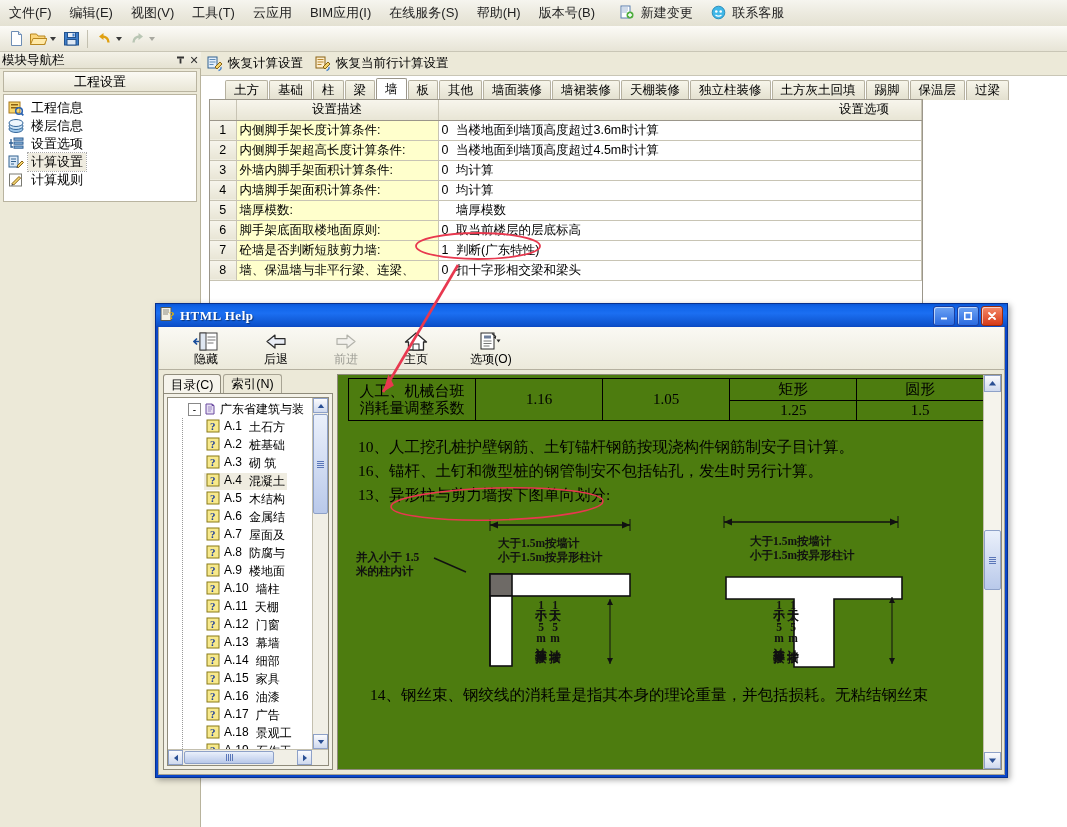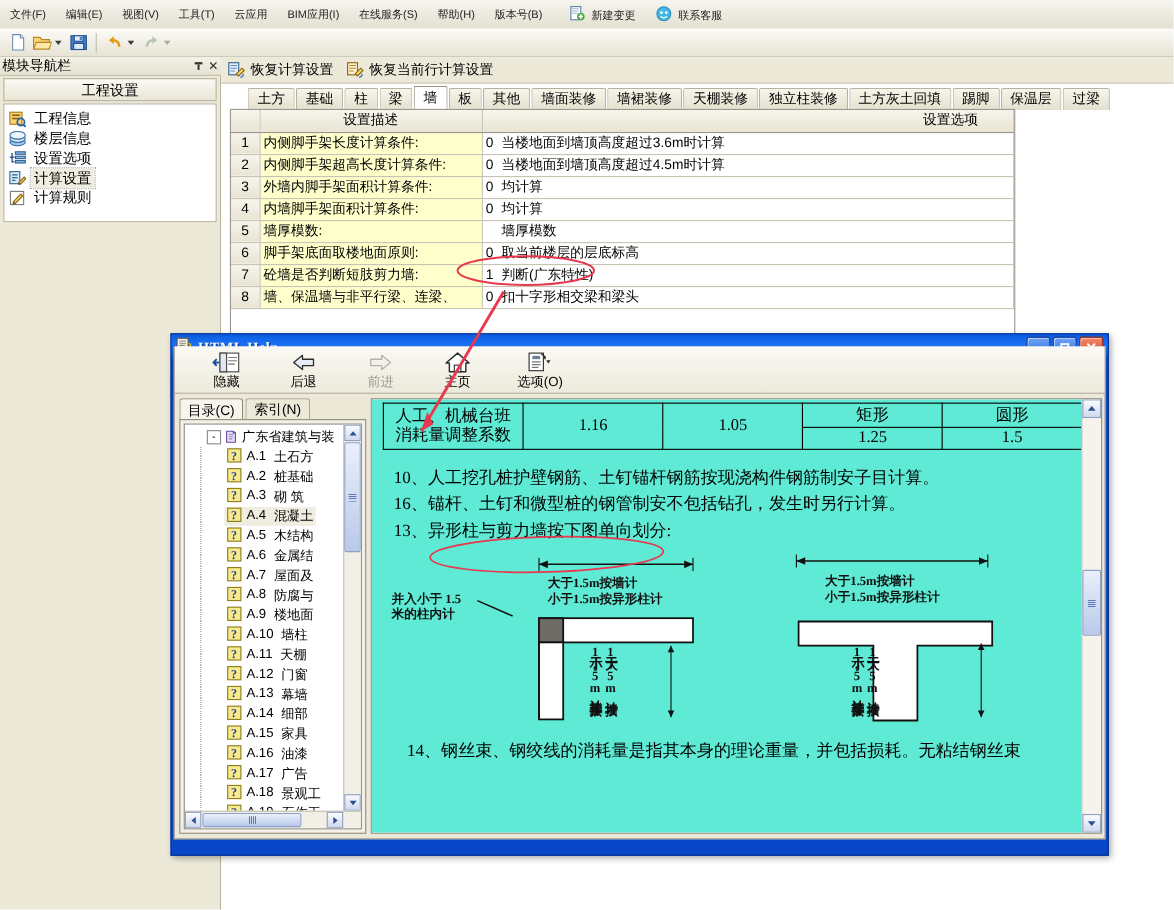--- a/index.html
+++ b/index.html
@@ -10,21 +10,21 @@
     font-size:12px;color:#000;
     -webkit-font-smoothing:none;
   }
   
   #menubar{
     position:absolute;left:0;top:0;width:1067px;height:26px;
     background:linear-gradient(to bottom,#f6f5ef 0%,#eceadf 50%,#e4e1d2 100%);
     border-bottom:1px solid #d7d4c4;
     display:flex;align-items:center;
   }
-  .mi{padding:3px 8px;margin:0 1px;font-size:10px;color:#222;white-space:nowrap;cursor:default;}
+  .mi{padding:3px 8px;margin:0 1px;font-size:13px;color:#222;white-space:nowrap;cursor:default;}
   .menu-sep{width:6px;}
   .mi-ico{display:inline-block;width:15px;height:15px;vertical-align:-3px;margin-right:3px;}
   
   #toolbar{
     position:absolute;left:0;top:26px;width:1067px;height:26px;
     background:linear-gradient(to bottom,#fcfbf7 0%,#f0eee4 55%,#e7e4d6 100%);
     border-bottom:1px solid #c9c6b6;
     display:flex;align-items:center;padding-left:5px;box-sizing:border-box;
   }
   .tb{width:22px;height:21px;display:flex;align-items:center;justify-content:center;}
@@ -128,21 +128,21 @@
     text-shadow:1px 1px 1px rgba(0,0,0,.45);
   }
   .wbtn{
     width:20px;height:18px;margin-left:2px;border:1px solid #1b3fa0;border-radius:3px;
     display:flex;align-items:center;justify-content:center;
     background:linear-gradient(to bottom,#6ea4f4,#2a6ae0);
     box-shadow:inset 1px 1px 0 rgba(255,255,255,.6);
   }
   .wbtn.close{background:linear-gradient(to bottom,#f48a6a,#d63a18);border-color:#9b2a0c;}
   #help-body{
-    position:absolute;left:2px;top:11px;width:847px;height:448px;
+    position:absolute;left:2px;top:23px;width:847px;height:448px;
     background:#ece9d8;box-sizing:border-box;border:1px solid #a6a292;border-top:none;
   }
   #help-tb{
     position:absolute;left:0;top:0;width:845px;height:43px;
     background:linear-gradient(to bottom,#faf9f4,#eceadb);
     border-bottom:1px solid #b5b1a0;
     display:flex;align-items:center;padding-left:12px;box-sizing:border-box;
   }
   .htb{width:70px;display:flex;flex-direction:column;align-items:center;justify-content:center;cursor:default;}
   .htb .hicon{height:21px;display:flex;align-items:flex-end;}
@@ -183,21 +183,21 @@
   .hsb{position:absolute;left:0;bottom:0;height:15px;right:0;background:#f1efe6;border-top:1px solid #c3bfae;display:flex;align-items:center;}
   .hsb .arrow{width:15px;height:15px;background:linear-gradient(to bottom,#fbfbfd,#cfd9ee);border:1px solid #8ea1c8;box-sizing:border-box;display:flex;align-items:center;justify-content:center;}
   .hsb .thumb{height:13px;background:linear-gradient(to bottom,#eaf0fb,#b9c9ea);border:1px solid #8ea1c8;box-sizing:border-box;border-radius:2px;display:flex;align-items:center;justify-content:center;}
   .gripv{width:7px;height:7px;background-image:repeating-linear-gradient(to bottom,#5a76b8 0 1px,transparent 1px 2px);}
   .griph{width:7px;height:7px;background-image:repeating-linear-gradient(to right,#5a76b8 0 1px,transparent 1px 2px);}
   
   #help-content{
     position:absolute;left:178px;top:47px;width:665px;height:396px;
     background:#fff;border:1px solid #8f8b7b;box-sizing:border-box;overflow:hidden;
   }
-  #hc-inner{position:absolute;left:0;top:0;right:17px;bottom:0;overflow:hidden;background:#5eead4;
+  #hc-inner{position:absolute;left:0;top:0;right:17px;bottom:0;overflow:hidden;background:#4d7c0f;
     font-family:"Liberation Serif","DejaVu Serif",serif;}
   #hc-scroll{position:absolute;right:0;top:0;width:17px;bottom:0;background:#f5f3ec;border-left:1px solid #c3bfae;}
   #hc-scroll .arrow{width:17px;height:17px;background:linear-gradient(to bottom,#fbfbfd,#cfd9ee);border:1px solid #8ea1c8;box-sizing:border-box;display:flex;align-items:center;justify-content:center;}
   #hc-scroll .thumb{position:absolute;left:0;width:17px;background:linear-gradient(to bottom,#eaf0fb,#b9c9ea);border:1px solid #8ea1c8;box-sizing:border-box;border-radius:2px;display:flex;align-items:center;justify-content:center;}
   
   #doctable{border-collapse:collapse;margin:3px 0 0 10px;}
   #doctable td{border:1px solid #000;font-size:15px;text-align:center;padding:1px 6px;font-family:"Liberation Serif",serif;}
   .dt-label{width:118px;font-size:14px;line-height:17px;}
   .dt-num{width:118px;font-size:17px;}
   .dt-small{font-size:14px;padding:0 10px;}

